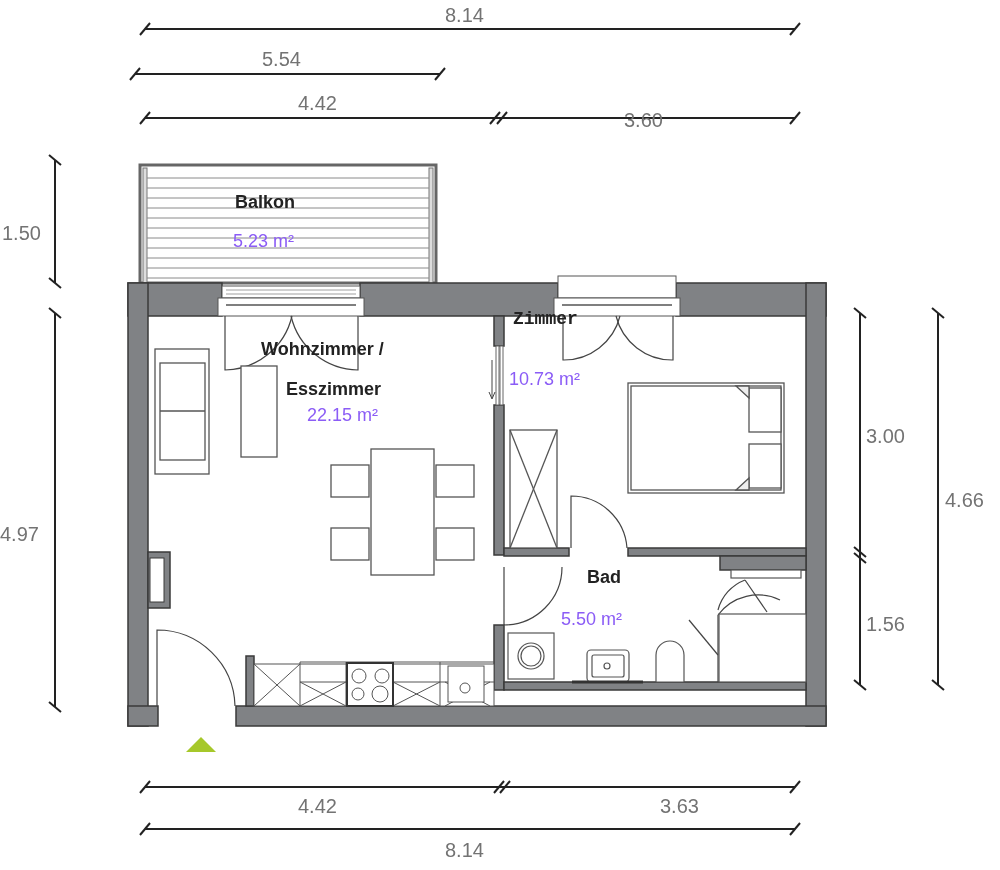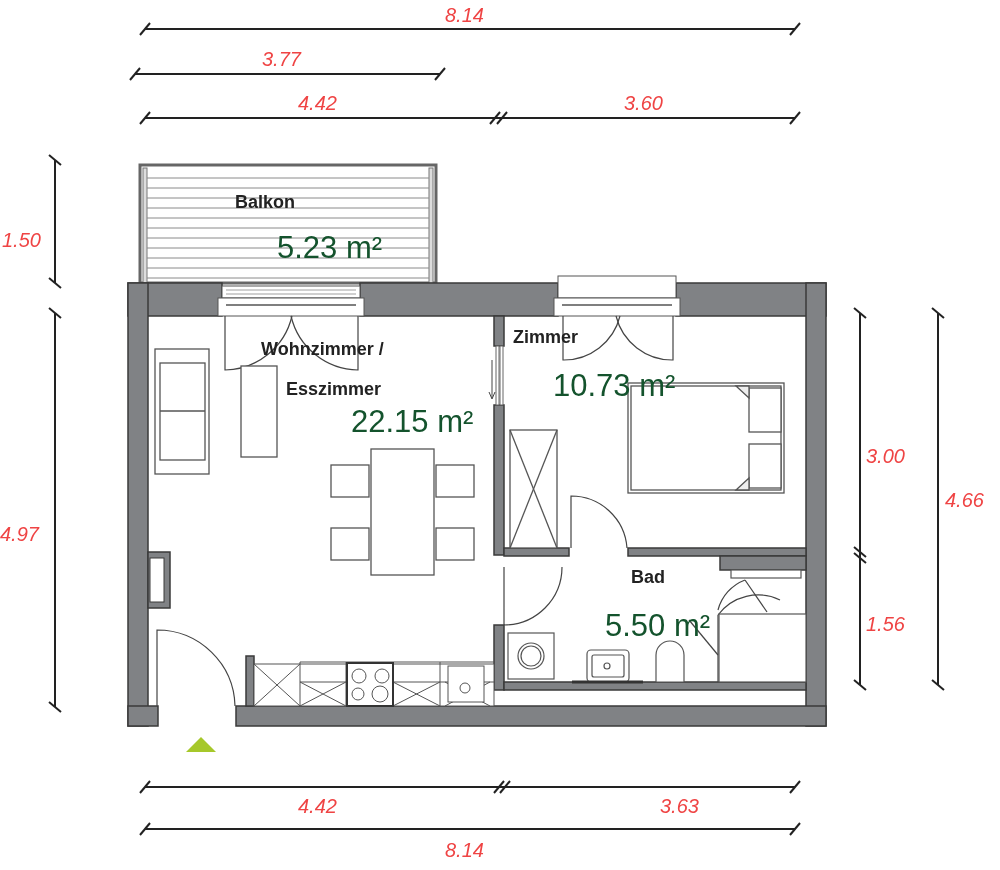--- a/index.html
+++ b/index.html
@@ -1,21 +1,21 @@
 <!DOCTYPE html>
 <html><head>
 <meta charset="utf-8">
 <style>
   html, body { margin: 0; padding: 0; background: #ffffff; }
   body { width: 1000px; height: 870px; position: relative; overflow: hidden;
          font-family: "Liberation Sans", sans-serif; color: #1a1a1a; }
   svg { position: absolute; left: 0; top: 0; }
-  .dim-label { position: absolute; font-size: 20px; color: #ef4444; white-space: nowrap; line-height: 1; font-style: italic; }
+  .dim-label { position: absolute; font-size: 20px; color: #737373; white-space: nowrap; line-height: 1; }
   .room-name { position: absolute; font-weight: bold; font-size: 18px; color: #222; white-space: nowrap; line-height: 1.1; text-align: center; }
-  .room-area { position: absolute; font-size: 31px; color: #14532d; white-space: nowrap; line-height: 1; text-align: center; margin-left: 44px; }
+  .room-area { position: absolute; font-size: 18px; color: #8b5cf6; white-space: nowrap; line-height: 1; text-align: center; }
 </style>
 </head>
 <body>
 
 <svg width="1000" height="870" viewBox="0 0 1000 870">
 
   <g stroke="#222" stroke-width="2" fill="none">
 
     <line x1="145" y1="29" x2="795" y2="29"></line>
     <line x1="140" y1="35" x2="150" y2="23"></line>
@@ -218,44 +218,44 @@
     <path d="M656 682 L656 655 A14 14 0 0 1 684 655 L684 682 Z"></path>
 
     <rect x="719" y="614" width="87" height="68" fill="#fff"></rect>
     <rect x="731" y="570" width="70" height="8"></rect>
   </g>
 
   <polygon points="186,752 216,752 201,737" fill="#a6c82a"></polygon>
 </svg>
 
 <div class="dim-label" style="left:445px; top:5px;">8.14</div>
-<div class="dim-label" style="left:262px; top:49px;">3.77</div>
+<div class="dim-label" style="left:262px; top:49px;">5.54</div>
 <div class="dim-label" style="left:298px; top:93px;">4.42</div>
-<div class="dim-label" style="left:624px; top:93px;">3.60</div>
-<div class="dim-label" style="left:2px;   top:230px;">1.50</div>
+<div class="dim-label" style="left:624px; top:110px;">3.60</div>
+<div class="dim-label" style="left:2px;   top:223px;">1.50</div>
 <div class="dim-label" style="left:0px;   top:476px;margin-top:48px;">4.97</div>
-<div class="dim-label" style="left:866px; top:426px;margin-top:20px;">3.00</div>
+<div class="dim-label" style="left:866px; top:426px;">3.00</div>
 <div class="dim-label" style="left:866px; top:614px;">1.56</div>
 <div class="dim-label" style="left:945px; top:490px;">4.66</div>
 <div class="dim-label" style="left:298px; top:796px;">4.42</div>
 <div class="dim-label" style="left:624px; top:796px;margin-left:36px;">3.63</div>
 <div class="dim-label" style="left:445px; top:840px;">8.14</div>
 
 <div>
   <div class="room-name" style="left:235px; top:193px;">Balkon</div>
   <div class="room-area" style="left:233px; top:232px;">5.23 m²</div>
 </div>
 
 <div>
   <div class="room-name" style="left:261px; top:340px;">Wohnzimmer /</div>
   <div class="room-name" style="left:286px; top:380px;">Esszimmer</div>
   <div class="room-area" style="left:307px; top:406px;">22.15 m²</div>
 </div>
 
 <div>
-  <div class="room-name" style="left:513px; top:328px;">Zimmer</div>
+  <div class="room-name" style="left:513px; top:310px;font-family:Liberation Mono, monospace;">Zimmer</div>
   <div class="room-area" style="left:509px; top:370px;">10.73 m²</div>
 </div>
 
 <div>
-  <div class="room-name" style="left:587px; top:568px;margin-left:44px;">Bad</div>
+  <div class="room-name" style="left:587px; top:568px;">Bad</div>
   <div class="room-area" style="left:561px; top:610px;">5.50 m²</div>
 </div>
 
 </body></html>

